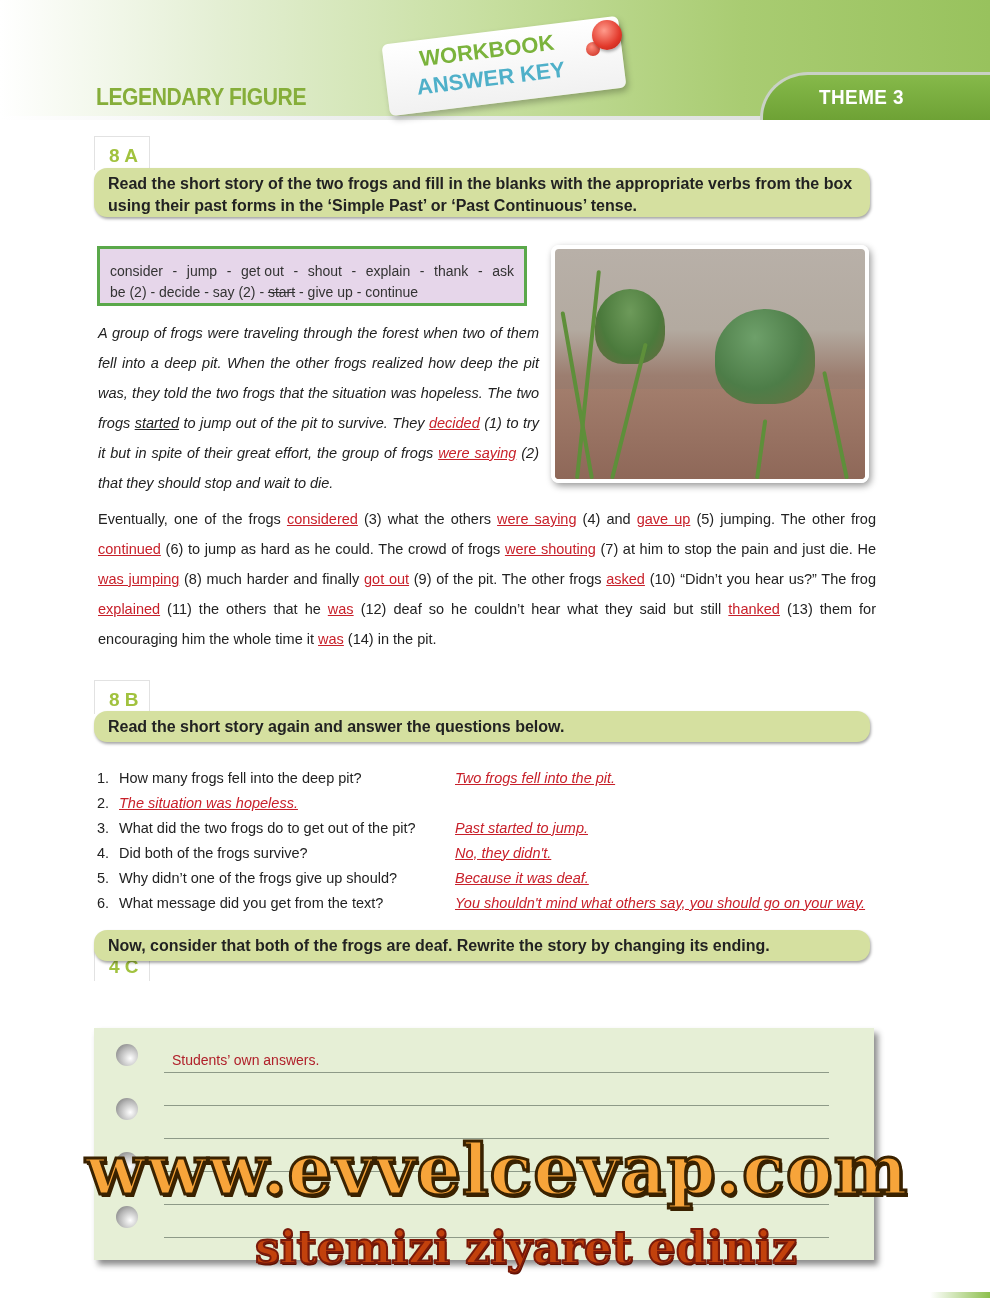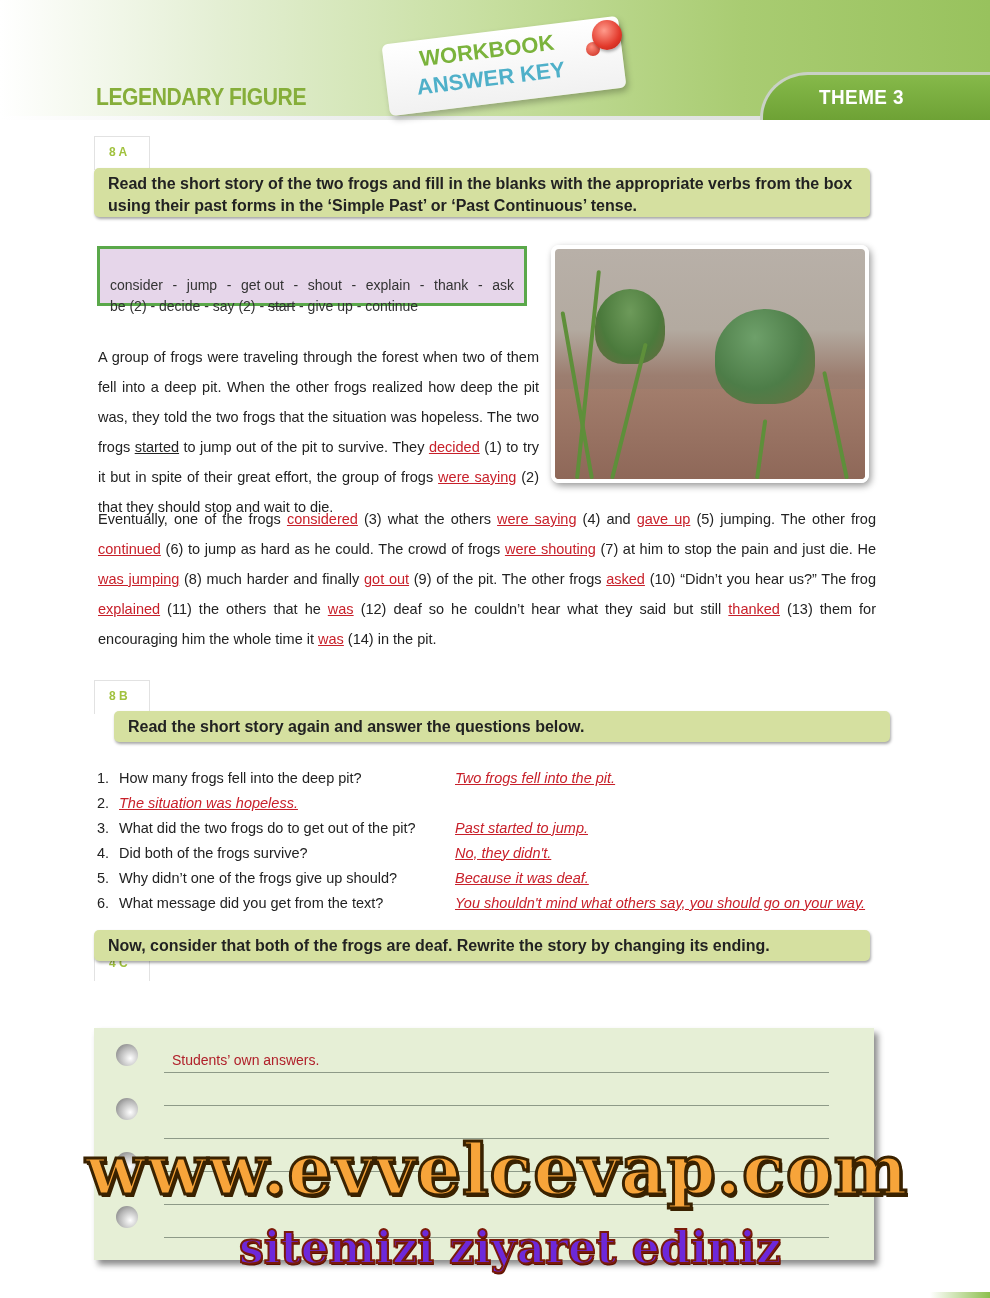--- a/index.html
+++ b/index.html
@@ -33,33 +33,33 @@
     background: linear-gradient(180deg,#86b94a,#6ea235);
     border-top-left-radius: 48px 46px;
     border-top: 3px solid #c9d1c5; border-left: 3px solid #c9d1c5;
   }
   .theme-label { position: absolute; left: 56px; top: 10px; font-size: 21px; font-weight: bold; color: #fff; transform: scaleX(0.9); transform-origin: left; letter-spacing: 0.5px; }
 
   
   .sec-tab {
     position: absolute; width: 56px; height: 34px; background: #fff;
     border: 1px solid #e2e2e2; border-bottom: none;
-    font-size: 12px; font-weight: bold; color: #a1c23e; padding: 8px 1px 0 14px;
+    font-size: 19px; font-weight: bold; color: #a1c23e; padding: 8px 1px 0 14px;
   }
   .sec-bar {
     position: absolute; left: 94px; width: 776px;
-    background: #d5e0a0; border-radius: 5px;
+    background: #d5e0a0; border-radius: 13px;
     box-shadow: 1px 2px 3px rgba(0,0,0,0.35);
     font-size: 16px; font-weight: bold; color: #222; padding: 5px 14px; line-height: 22px;
   }
 
   
   .word-box {
     position: absolute; left: 97px; top: 246px; width: 430px; height: 60px;
-    background: #e6d6ea; border: 3px solid #5aa84a; padding: 26px 10px;
+    background: #e6d6ea; border: 3px solid #5aa84a; padding: 12px 10px;
     font-size: 14px; line-height: 21px; color: #333;
   }
   .word-box .row { display: flex; justify-content: space-between; white-space: nowrap; }
   .word-box .row2 { white-space: nowrap; }
   .strike { text-decoration: line-through; }
 
   
   .photo {
     position: absolute; left: 551px; top: 245px; width: 318px; height: 238px;
     border-radius: 8px; border: 4px solid #fff;
@@ -67,21 +67,21 @@
     background: linear-gradient(180deg, #b8b0a8 0%, #b3aaa0 35%, #9c7e70 55%, #8a6a5a 100%);
   }
   .frog { position: absolute; border-radius: 50% 50% 40% 40%; }
   .frog.f1 { left: 40px; top: 40px; width: 70px; height: 75px; background: radial-gradient(ellipse at 50% 30%, #6d9a5a, #4b7a3c 60%, #6a6a40); }
   .frog.f2 { left: 160px; top: 60px; width: 100px; height: 95px; background: radial-gradient(ellipse at 40% 30%, #6ea06a, #4d7d48 55%, #6d7040); }
   .ground { position: absolute; left: 0; top: 140px; width: 100%; height: 100px; background: linear-gradient(180deg,#a27d6c,#8c6556); }
   .grass { position: absolute; width: 4px; background: #5e8f3a; transform-origin: bottom; border-radius: 2px; }
 
   
   .story { position: absolute; left: 98px; font-size: 14.5px; color: #222; line-height: 30px; }
-  .story-narrow { top: 342px; width: 441px; text-align: justify; }
+  .story-narrow { top: 318px; width: 441px; text-align: justify; font-style: italic; }
   .story-wide { top: 504px; width: 778px; text-align: justify; }
   .ans { color: #c8202a; text-decoration: underline; }
   .given { text-decoration: underline; }
 
   
   .qa { position: absolute; left: 97px; top: 765px; width: 790px; font-size: 14.5px; color: #222; }
   .qa-row { display: flex; height: 25px; align-items: center; }
   .qa-num { width: 22px; }
   .qa-q { width: 336px; }
   .qa-a { color: #c8202a; text-decoration: underline; white-space: nowrap; font-style: italic; }
@@ -97,23 +97,23 @@
   .note-answer { position: absolute; left: 78px; top: 24px; font-size: 14px; color: #b0202a; }
 
   
   .wm1 {
     position: absolute; left: 12px; top: 1128px; width: 970px; text-align: center;
     font-family: "DejaVu Serif", serif; font-weight: bold; font-size: 70px; letter-spacing: 1px;
     color: #f7a43a; -webkit-text-stroke: 3px #3a2200;
     text-shadow: 2px 3px 0 #3a2200;
   }
   .wm2 {
-    position: absolute; left: 230px; top: 1222px; width: 560px; text-align: center;
+    position: absolute; left: 246px; top: 1222px; width: 560px; text-align: center;
     font-family: "DejaVu Serif", serif; font-weight: bold; font-size: 44px;
-    color: #6d28d9; -webkit-text-stroke: 2px #7a1a0a;
+    color: #c2410c; -webkit-text-stroke: 2px #7a1a0a;
     text-shadow: 1px 2px 0 #5a1000;
   }
   .corner-accent { position: absolute; left: 930px; top: 1292px; width: 60px; height: 6px; background: linear-gradient(90deg,#fff,#8cbf4c); }
 </style>
 </head>
 <body>
 
 <div class="header"></div>
 <div class="header-bottom-line"></div>
 <div class="book-title">LEGENDARY FIGURE</div>
@@ -160,21 +160,21 @@
   <div class="grass" style="left:55px; top:90px; height:140px; transform:rotate(14deg);"></div>
   <div class="grass" style="left:290px; top:120px; height:110px; transform:rotate(-12deg);"></div>
   <div class="grass" style="left:200px; top:170px; height:60px; transform:rotate(8deg);"></div>
 </div>
 
 <div class="story story-narrow"><span>A group of frogs were traveling through the forest when two of them fell into a deep pit. When the other frogs realized how deep the pit was, they told the two frogs that the situation was hopeless. The two frogs </span><span class="given">started</span><span> to jump out of the pit to survive. They </span><span class="ans">decided</span><span> (1) to try it but in spite of their great effort, the group of frogs </span><span class="ans">were saying</span><span> (2) that they should stop and wait to die.</span></div>
 
 <div class="story story-wide"><span>Eventually, one of the frogs </span><span class="ans">considered</span><span> (3) what the others </span><span class="ans">were saying</span><span> (4) and </span><span class="ans">gave up</span><span> (5) jumping. The other frog </span><span class="ans">continued</span><span> (6) to jump as hard as he could. The crowd of frogs </span><span class="ans">were shouting</span><span> (7) at him to stop the pain and just die. He </span><span class="ans">was jumping</span><span> (8) much harder and finally </span><span class="ans">got out</span><span> (9) of the pit. The other frogs </span><span class="ans">asked</span><span> (10) “Didn’t you hear us?” The frog </span><span class="ans">explained</span><span> (11) the others that he </span><span class="ans">was</span><span> (12) deaf so he couldn’t hear what they said but still </span><span class="ans">thanked</span><span> (13) them for encouraging him the whole time it </span><span class="ans">was</span><span> (14) in the pit.</span></div>
 
 <div class="sec-tab" style="left:94px; top:680px;">8 B</div>
-<div class="sec-bar" style="top:711px; height:31px;margin-left:20px;">Read the short story again and answer the questions below.</div>
+<div class="sec-bar" style="top:711px; height:31px;">Read the short story again and answer the questions below.</div>
 
 <div class="qa" id="qa-list">
     <div class="qa-row">
       <span class="qa-num">1.</span>
       <span class="qa-q">How many frogs fell into the deep pit?</span>
       <span class="qa-a">Two frogs fell into the pit.</span>
     </div>
     <div class="qa-row">
       <span class="qa-num">2.</span>
       <span class="qa-a">The situation was hopeless.</span>

